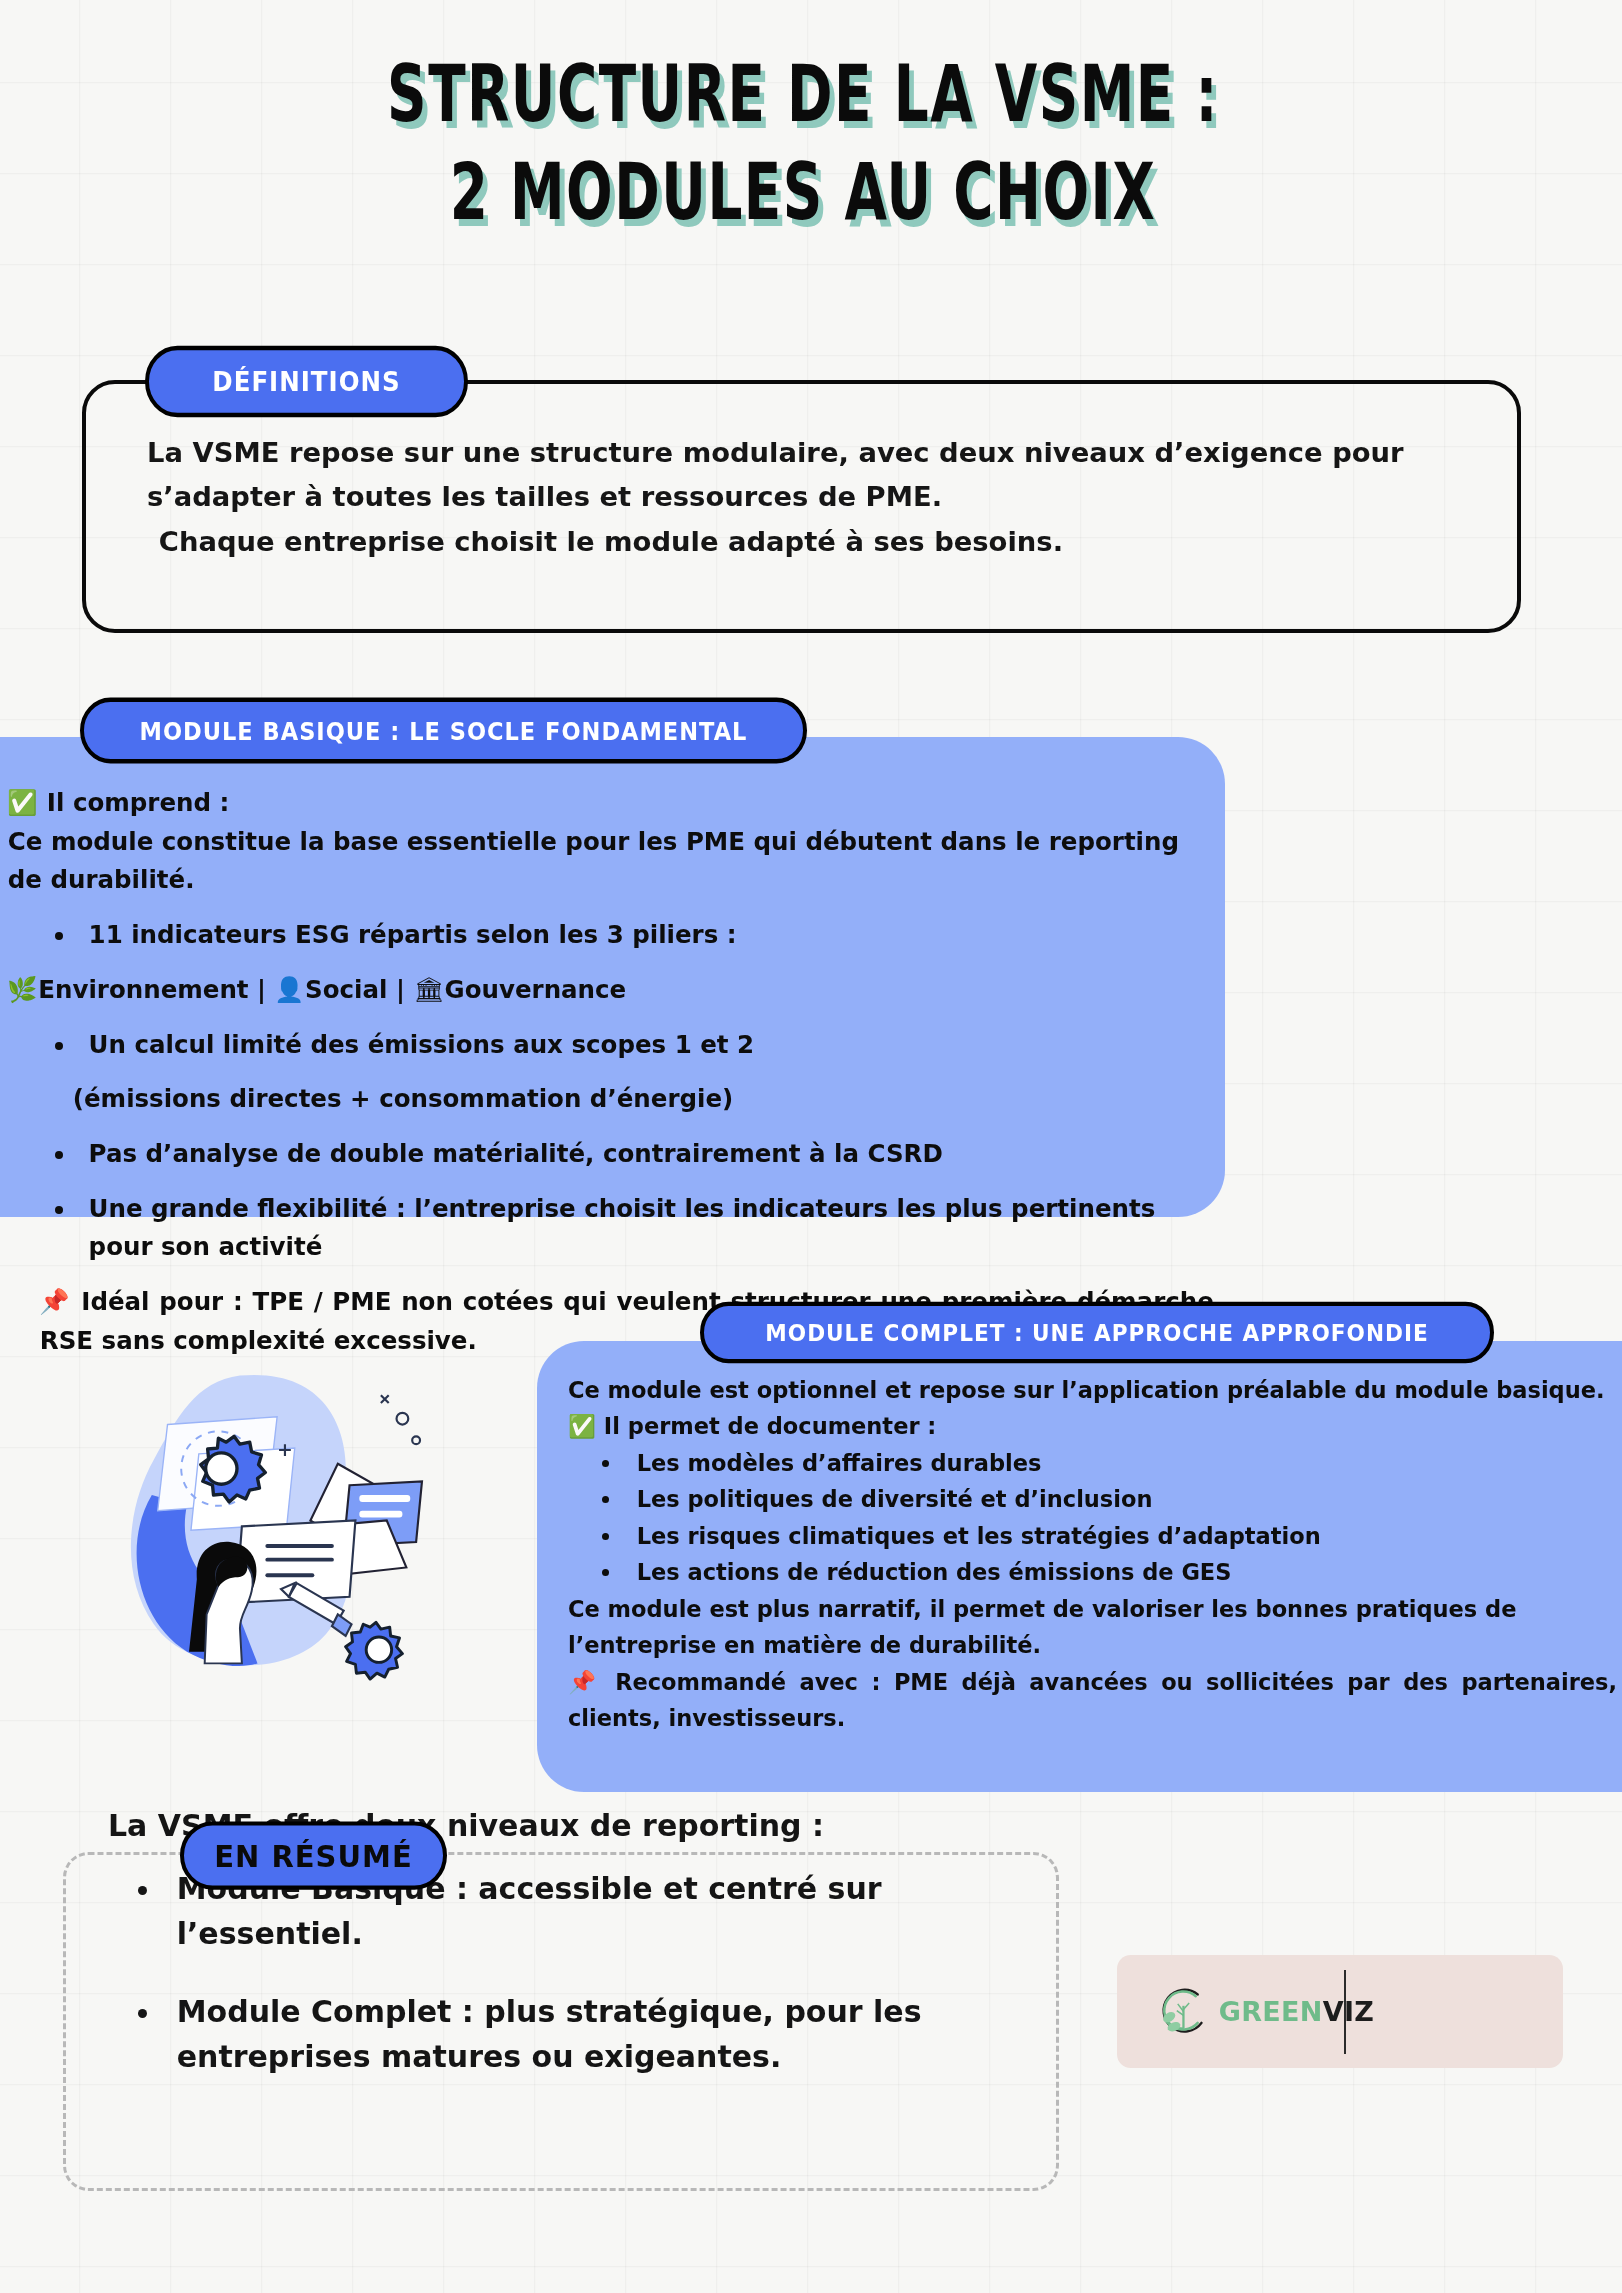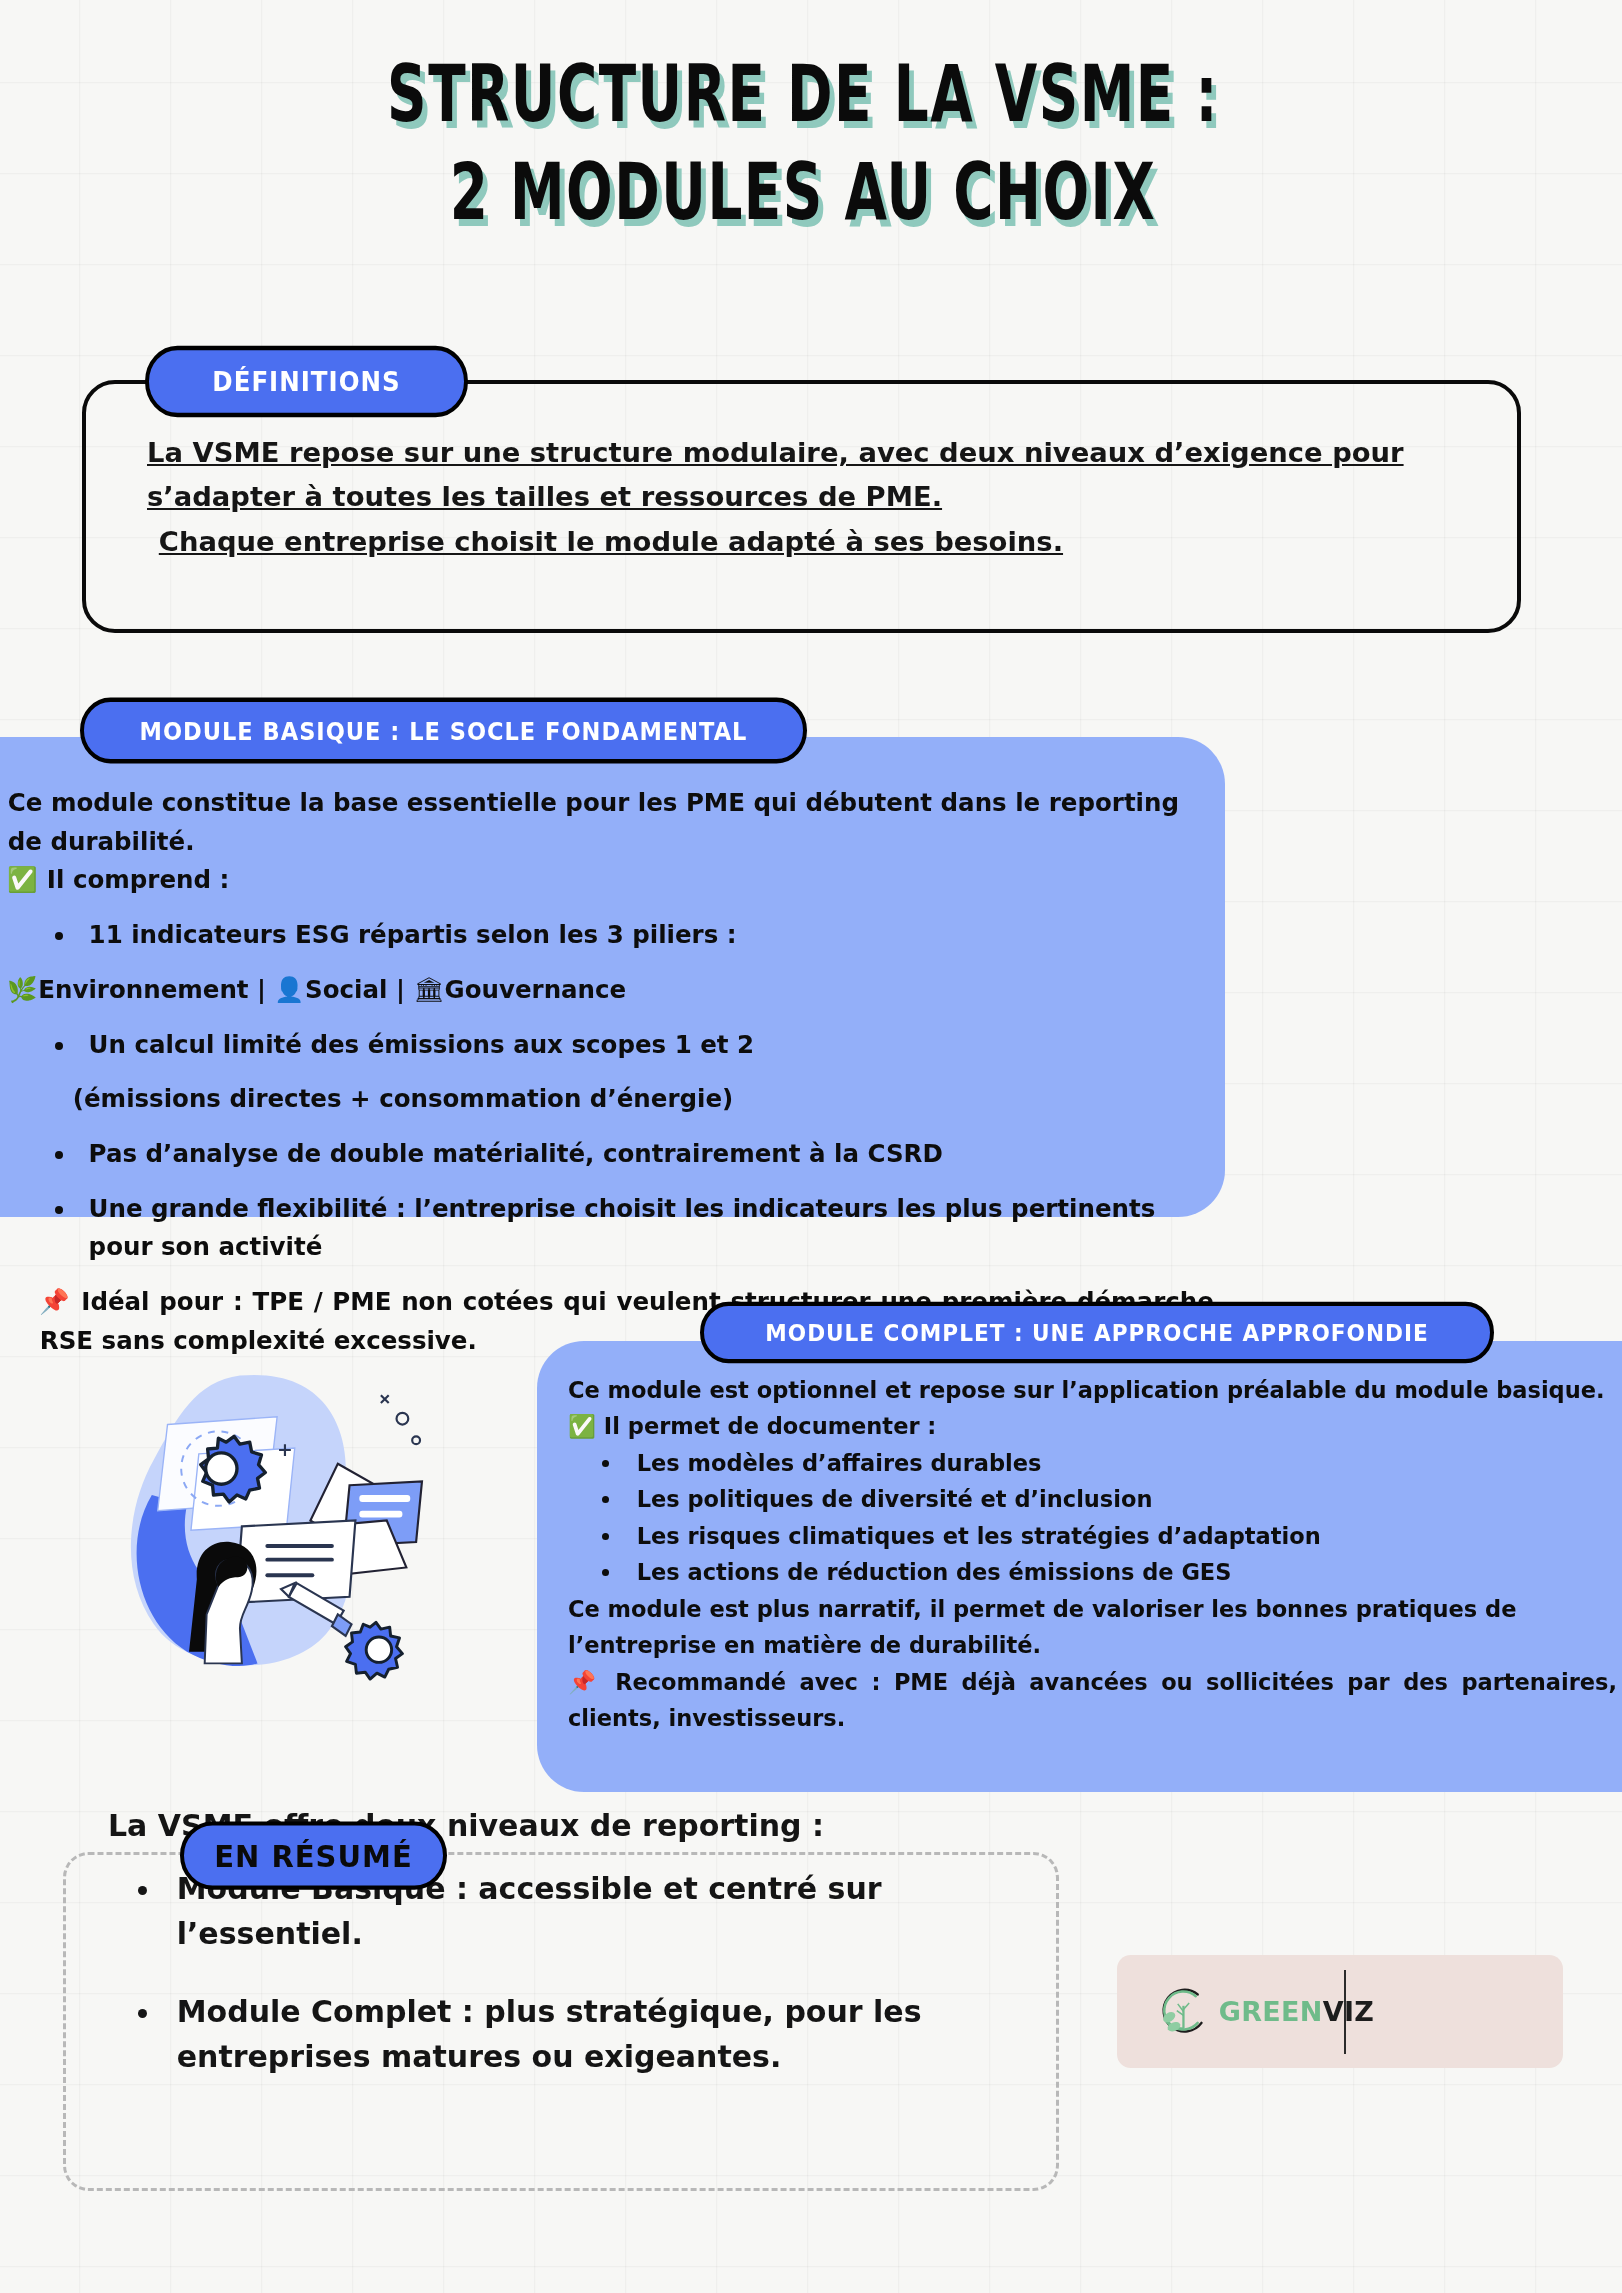--- a/index.html
+++ b/index.html
@@ -48,21 +48,21 @@
   }
 
   
   #def-badge{left:145px;top:349px;width:323px;height:65px;font-size:24.5px;transform:scaleY(1.1);}
   #def-box{
     position:absolute;left:82px;top:380px;width:1431px;height:245px;
     border:4.9px solid #0a0a0a;border-radius:33px;background:transparent;z-index:4;
   }
   #def-text{
     position:absolute;left:147px;top:431px;width:1353px;z-index:5;
-    font-size:27.4px;font-weight:bold;color:#161616;line-height:1.62;text-decoration:underline;
+    font-size:27.4px;font-weight:bold;color:#161616;line-height:1.62;
   }
   #def-text p{margin:0;}
   #def-text .indent{text-indent:11.8px;}
 
   
   #basic-card{
     position:absolute;left:-39px;top:737px;width:1264px;height:480px;
     background:#93aff9;border-radius:0 47px 47px 0;z-index:2;
   }
   #basic-badge{left:80px;top:700px;width:727px;height:61px;font-size:22.5px;transform:scaleY(1.08);}
@@ -145,25 +145,25 @@
 <div id="def-box"></div>
 <div class="pill" id="def-badge">DÉFINITIONS</div>
 <div id="def-text">
   <p>La VSME repose sur une structure modulaire, avec deux niveaux d’exigence pour s’adapter à toutes les tailles et ressources de PME.</p>
   <p class="indent">Chaque entreprise choisit le module adapté à ses besoins.</p>
 </div>
 
 <div id="basic-card"></div>
 <div class="pill" id="basic-badge">MODULE BASIQUE : LE SOCLE FONDAMENTAL</div>
 <div id="basic-body">
-  <p>Ce module constitue la base essentielle pour les PME qui débutent dans le reporting de durabilité.</p>
   <p>
     <span class="emoji">✅</span>
     <span>Il comprend :</span>
   </p>
+  <p>Ce module constitue la base essentielle pour les PME qui débutent dans le reporting de durabilité.</p>
   <ul>
     <li>11 indicateurs ESG répartis selon les 3 piliers :</li>
   </ul>
   <p>
     <span class="emoji">🌿</span><span>Environnement</span>
     <span>|</span>
     <span class="emoji">👤</span><span>Social</span>
     <span>|</span>
     <span class="emoji">🏛</span><span>Gouvernance</span>
   </p>

